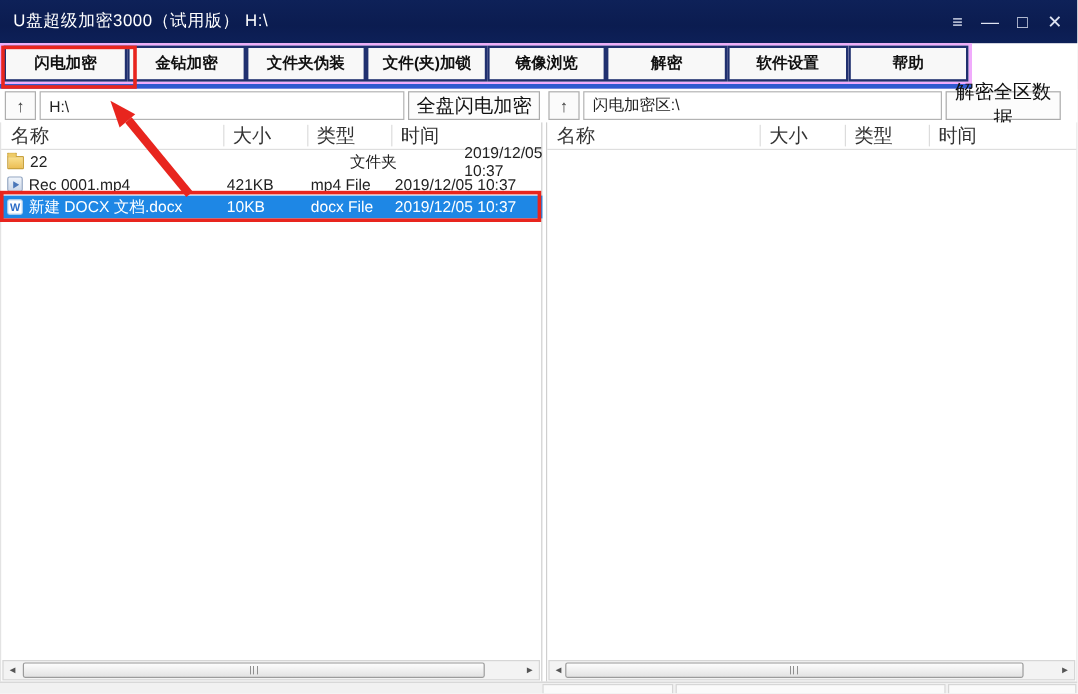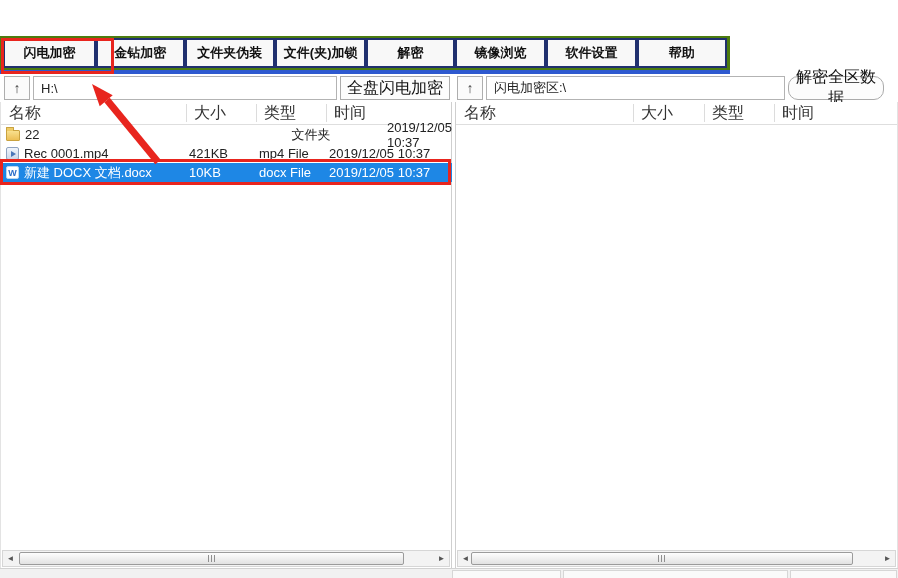--- a/index.html
+++ b/index.html
@@ -8,22 +8,22 @@
 
   
   .titlebar { position:absolute; left:0; top:0; width:898px; height:36px;
     background:linear-gradient(180deg,#0e2158 0%,#0b1c50 60%,#0d2058 100%);
     display:flex; align-items:center; }
   .title-text { color:#ffffff; font-size:14px; padding-left:11px; letter-spacing:.5px; }
   .win-controls { position:absolute; right:10px; top:0; height:36px; display:flex; align-items:center; gap:9px; }
   .win-controls .wc { color:#dfe4f2; font-size:15px; width:18px; text-align:center; cursor:default; line-height:1; }
 
   
-  .toolbar { position:absolute; left:0; top:36px; width:730px; height:38px;
-    background:#4d7c0f; border-bottom:4px solid #2e59cf;
+  .toolbar { position:absolute; left:0; top:36px; width:810px; height:38px;
+    background:#f0abfc; border-bottom:4px solid #2e59cf;
     display:flex; align-items:center; justify-content:space-between; padding:0 3px; }
   .tb-btn { height:30px; background:#f8f8f8; border:2px solid #20306f; color:#111;
     font-size:13px; font-weight:600; font-family:"Liberation Sans",sans-serif; cursor:pointer;
     display:flex; align-items:center; justify-content:center; }
   .tb-btn:nth-child(1){width:109px;} .tb-btn:nth-child(2){width:104px;}
   .tb-btn:nth-child(3){width:106px;} .tb-btn:nth-child(4){width:107px;}
   .tb-btn:nth-child(5){width:104px;} .tb-btn:nth-child(6){width:107px;}
   .tb-btn:nth-child(7){width:106px;} .tb-btn:nth-child(8){width:106px;}
 
   
@@ -85,40 +85,49 @@
   .redbox { position:absolute; border:3px solid #e8251e; z-index:40; pointer-events:none; }
   #redbox-button { left:1px; top:38px; width:113px; height:36px; }
   #redbox-row { left:0px; top:159px; width:451px; height:26px; }
   .arrow-svg { position:absolute; left:0; top:0; z-index:41; pointer-events:none; }
 </style>
 </head>
 <body>
 
 <div class="window">
 
+  <div class="titlebar">
+    <span class="title-text">U盘超级加密3000（试用版） H:\</span>
+    <div class="win-controls">
+      <span class="wc">≡</span>
+      <span class="wc">—</span>
+      <span class="wc">□</span>
+      <span class="wc">✕</span>
+    </div>
+  </div>
 
   <div class="toolbar">
     <button class="tb-btn">闪电加密</button>
     <button class="tb-btn">金钻加密</button>
     <button class="tb-btn">文件夹伪装</button>
     <button class="tb-btn">文件(夹)加锁</button>
+    <button class="tb-btn">镜像浏览</button>
     <button class="tb-btn">解密</button>
-    <button class="tb-btn">镜像浏览</button>
     <button class="tb-btn">软件设置</button>
     <button class="tb-btn">帮助</button>
   </div>
 
   <div class="pathrow">
     <button class="up-btn" style="left:4px;">↑</button>
     <input class="path-input" style="left: 33px; width: 304px;" readonly="" value="H:\">
     <button class="mini-btn" style="left:340px; width:110px;">全盘闪电加密</button>
 
     <button class="up-btn" style="left:457px;">↑</button>
     <input class="path-input" style="left: 486px; width: 299px;" readonly="" value="闪电加密区:\">
-    <button class="mini-btn" style="left:788px; width:96px;border-radius:10px;">解密全区数据</button>
+    <button class="mini-btn" style="left:788px; width:96px;">解密全区数据</button>
   </div>
 
   <div class="panel panel-left">
     <div class="panel-header">
       <div class="ph-cell ph-name">名称</div>
       <div class="ph-cell ph-size">大小</div>
       <div class="ph-cell ph-type">类型</div>
       <div class="ph-cell ph-time">时间</div>
       <div class="col-sep" style="left:185px;"></div>
       <div class="col-sep" style="left:255px;"></div>

